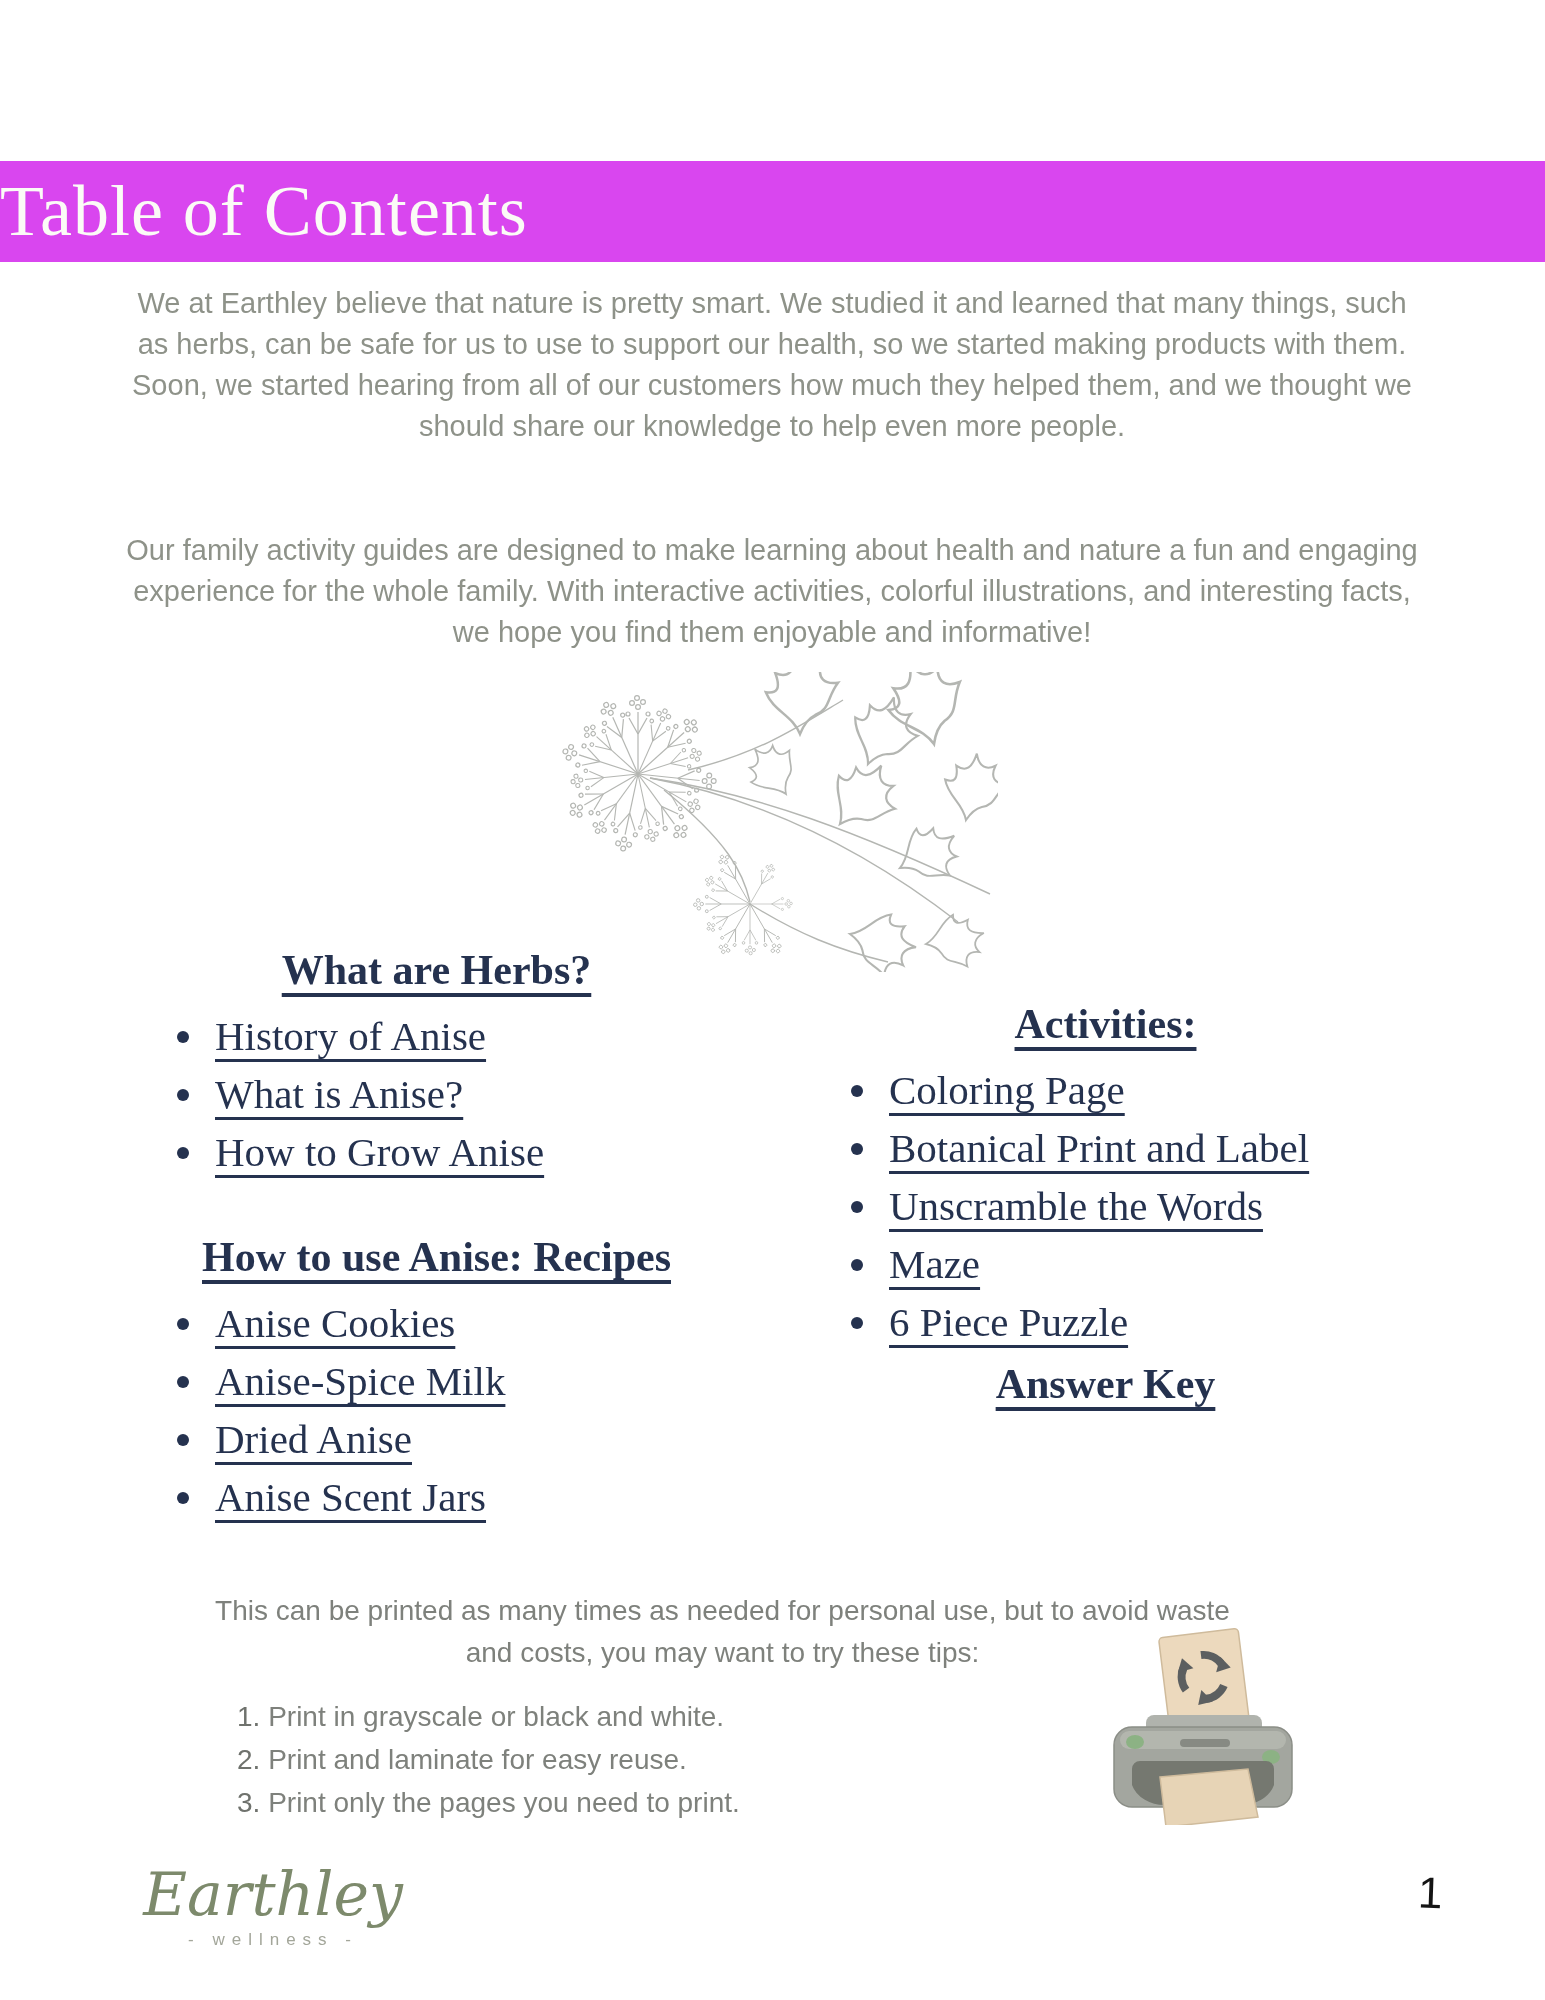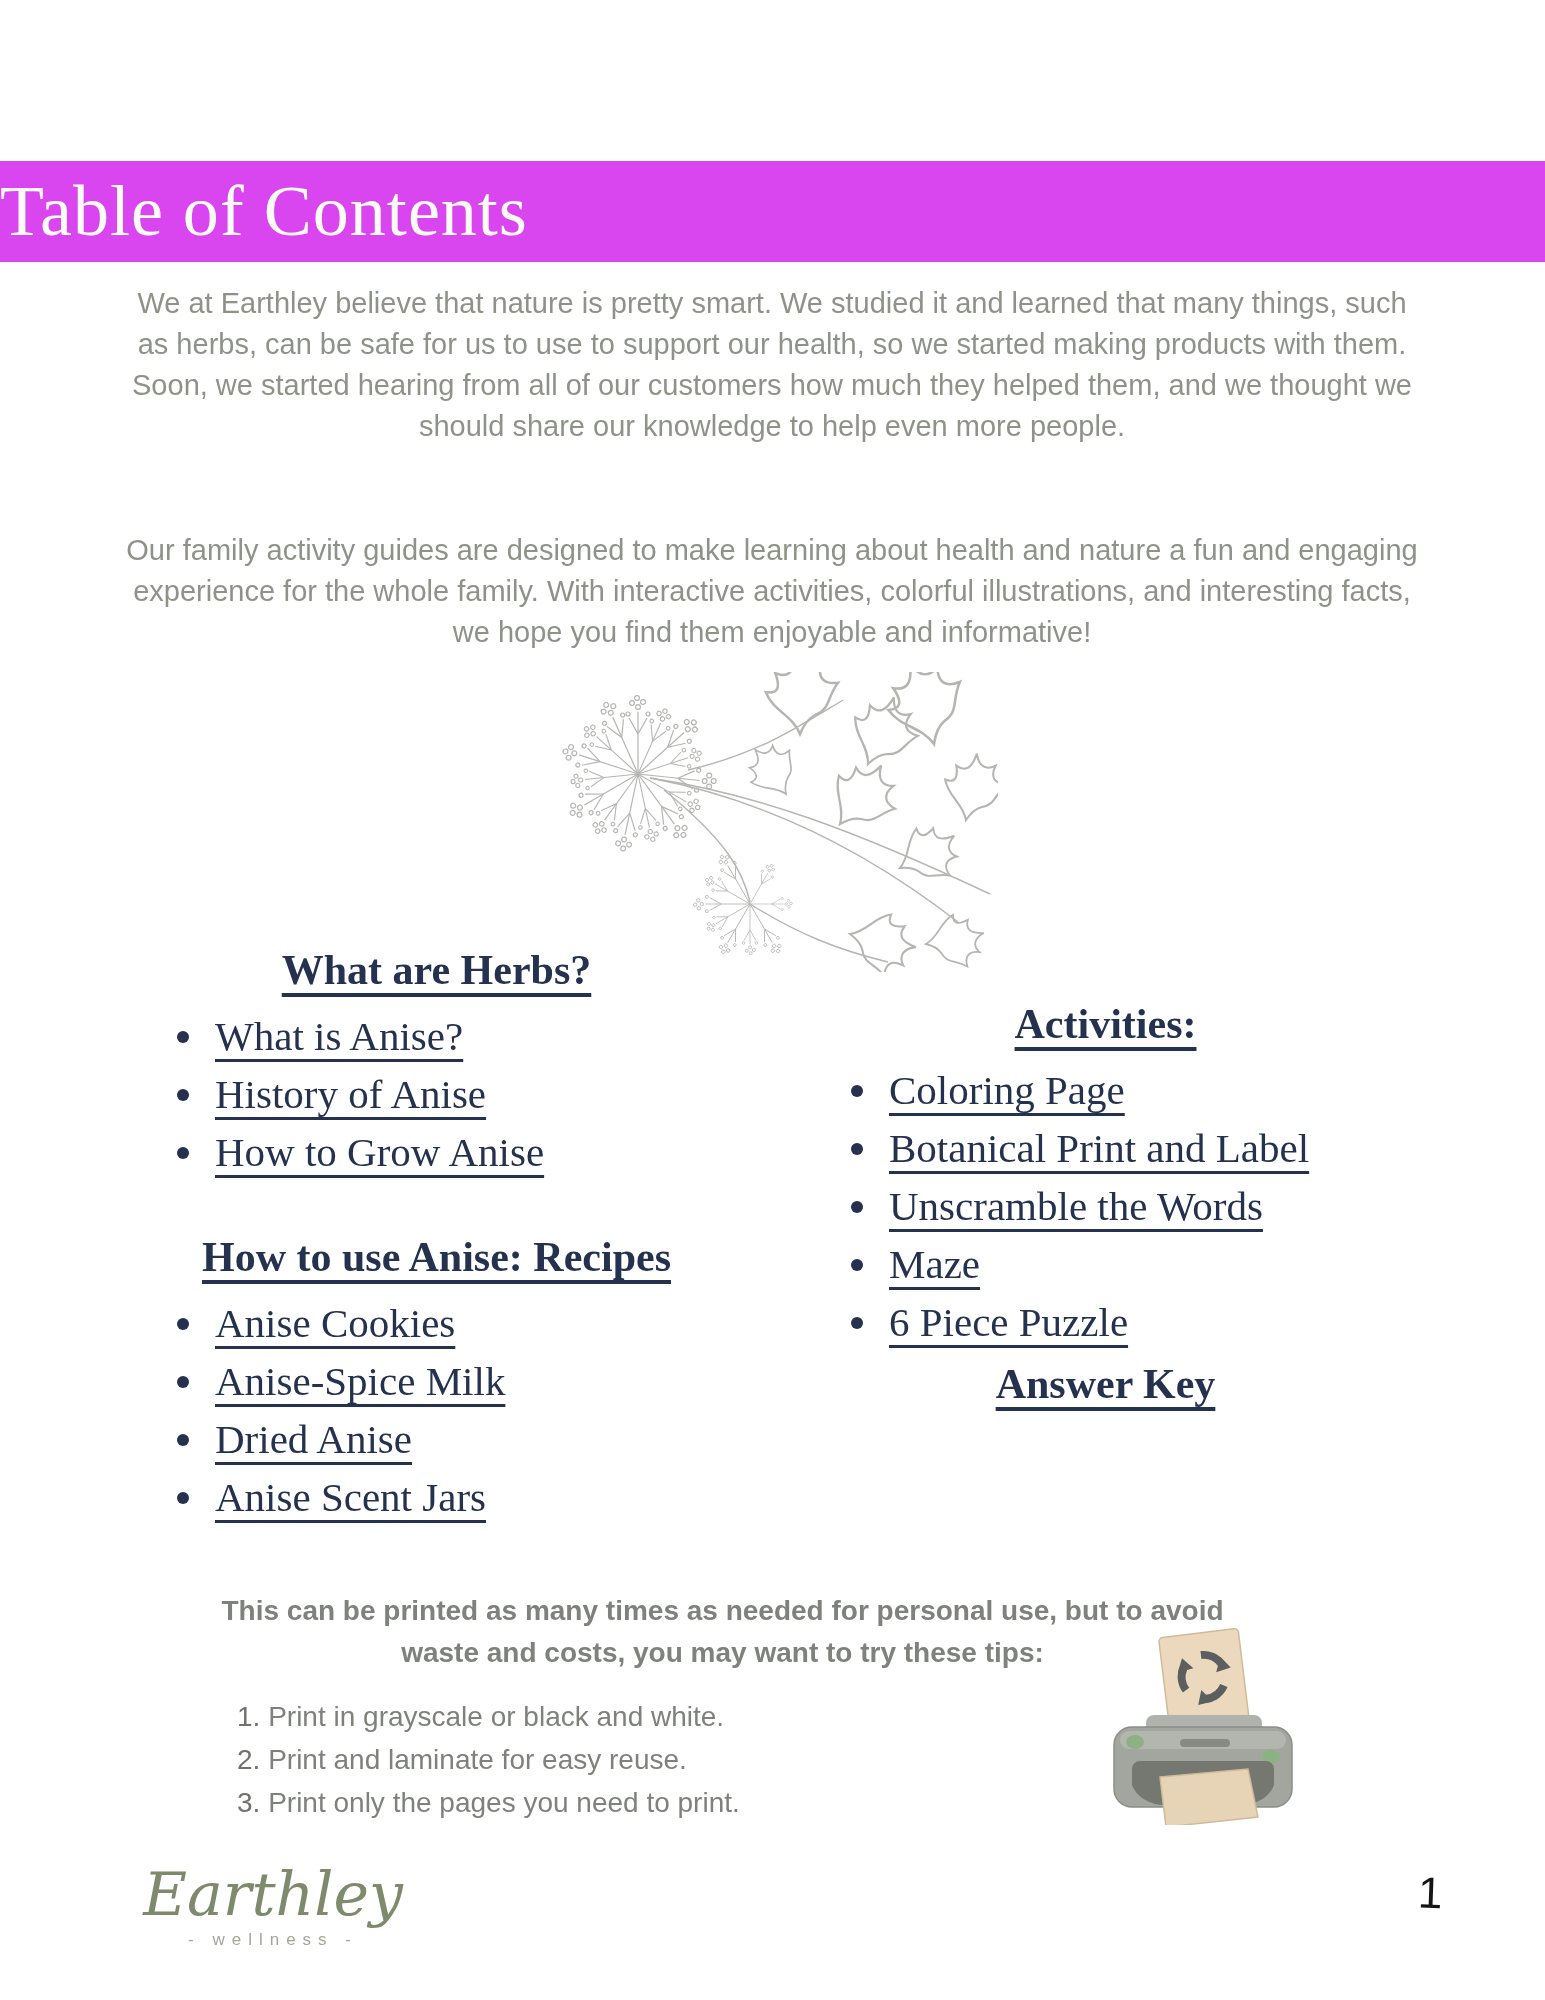--- a/index.html
+++ b/index.html
@@ -99,21 +99,21 @@
   }
 
   
   .tips-intro {
     position: absolute;
     left: 200px; top: 1590px;
     width: 1045px;
     text-align: center;
     font-size: 28px;
     line-height: 42px;
-    font-weight: 700;
+    font-weight: 400;
     color: #7e817c;
   }
   .tips-list {
     position: absolute;
     left: 237px; top: 1695px;
     list-style: none;
     font-size: 28px;
     line-height: 43px;
     font-weight: 300;
     color: #7e817c;
@@ -241,25 +241,25 @@
       <use href="#leaf" transform="translate(312,262) scale(1.6) rotate(104)"></use>
       <use href="#leaf" transform="translate(388,272) scale(1.4) rotate(82)"></use>
     </svg>
   </div>
 
   <div class="toc-col toc-left">
     <h2 class="toc-heading">What are Herbs?</h2>
     <ul class="toc-list">
       <li>
         <span class="bullet"></span>
+        <span class="toc-link">History of Anise</span>
+      </li>
+      <li>
+        <span class="bullet"></span>
         <span class="toc-link">What is Anise?</span>
-      </li>
-      <li>
-        <span class="bullet"></span>
-        <span class="toc-link">History of Anise</span>
       </li>
       <li>
         <span class="bullet"></span>
         <span class="toc-link">How to Grow Anise</span>
       </li>
     </ul>
 
     <h2 class="toc-heading recipes">How to use Anise: Recipes</h2>
     <ul class="toc-list">
       <li>

